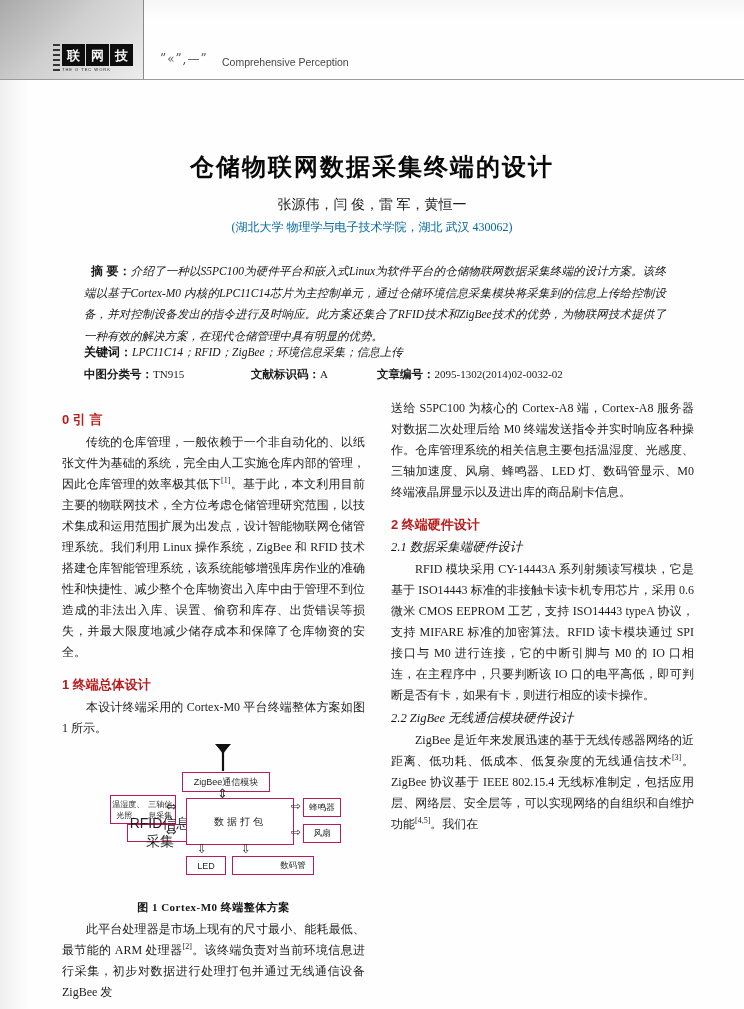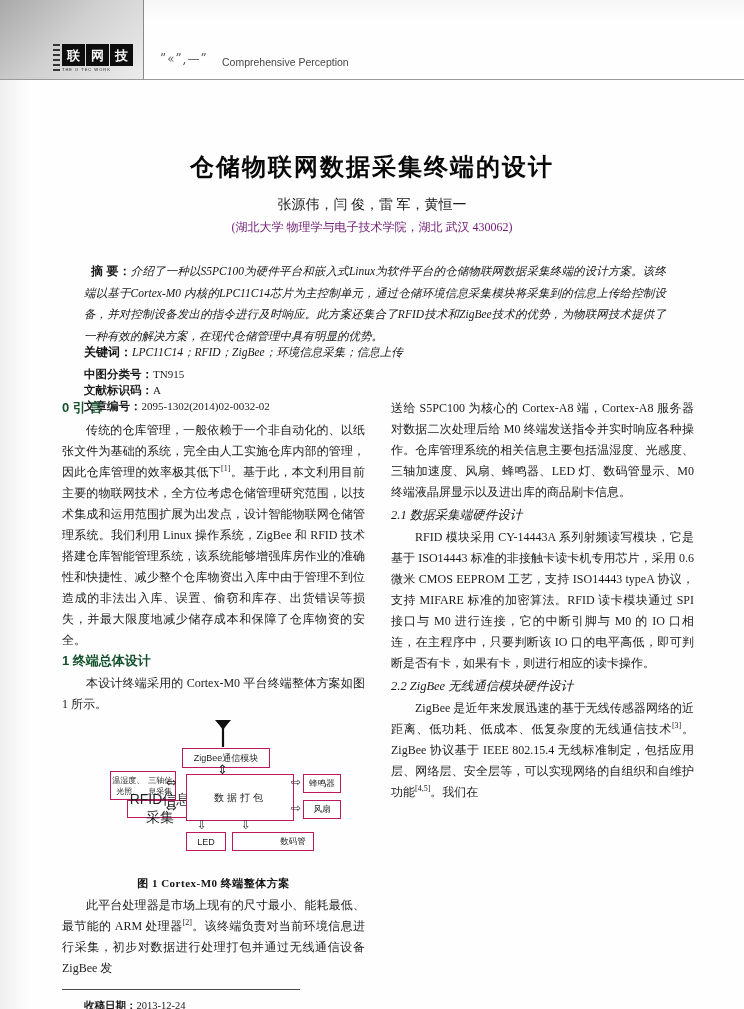--- a/index.html
+++ b/index.html
@@ -26,37 +26,37 @@
   .header-rule{position:absolute;top:79px;left:0;width:744px;height:0;
         border-top:1.5px solid #9b9b9b;}
   .quote{position:absolute;left:160px;top:52px;font:400 12px/14px "DejaVu Serif",serif;
         color:#555;letter-spacing:1px;}
   .tagline{position:absolute;left:222px;top:56px;
         font:400 10.5px/12px "Liberation Sans",sans-serif;color:#474747;}
   
   .title-block{position:absolute;top:152px;left:0;width:744px;text-align:center;}
   .art-title{font:700 24px/30px "Liberation Serif",serif;color:#090909;letter-spacing:2px;margin:0;}
   .art-authors{font:400 14px/18px "Liberation Serif",serif;color:#1a1a1a;margin:14px 0 0;}
-  .art-affil{font:400 12px/15px "Liberation Serif",serif;color:#701a75;margin:6px 0 0;}
+  .art-affil{font:400 12px/15px "Liberation Serif",serif;color:#0369a1;margin:6px 0 0;}
   
   .abstract{position:absolute;top:261px;left:84px;width:582px;
         font:italic 400 11.5px/21.5px "Liberation Serif",serif;color:#161616;
         text-align:justify;text-indent:.6em;margin:0;}
   .abstract .lbl{font:700 12px/21.5px "Liberation Sans",sans-serif;font-style:normal;}
   .keywords{position:absolute;top:343px;left:84px;width:582px;
         font:italic 400 11.5px/18px "Liberation Serif",serif;color:#161616;margin:0;}
   .keywords .lbl{font:700 12px/18px "Liberation Sans",sans-serif;font-style:normal;}
   .meta-line{position:absolute;top:366px;left:84px;width:600px;display:flex;
-        font:400 11px/16px "Liberation Serif",serif;color:#1a1a1a;flex-direction:column;}
+        font:400 11px/16px "Liberation Serif",serif;color:#1a1a1a;}
   .meta-line .lbl{font:700 11.5px/16px "Liberation Sans",sans-serif;}
   .meta-item1{width:167px;} .meta-item2{width:126px;}
   
   .columns{position:absolute;top:398px;left:62px;width:632px;display:flex;gap:26px;}
   .col{width:303px;}
-  .sec{font:700 13px/20px "Liberation Sans",sans-serif;color:#14532d;margin:0 0 2px;}
+  .sec{font:700 13px/20px "Liberation Sans",sans-serif;color:#b91c1c;margin:12px 0 2px;}
   .subsec{font:italic 500 12.5px/19px "Liberation Serif",serif;color:#161616;margin:3px 0 2px;}
   .body-p{font:400 12px/21px "Liberation Serif",serif;text-align:justify;margin:0;color:#1b1b1b;}
   .indent{text-indent:2em;}
   sup.ref{font-size:8px;line-height:0;}
   
   .diag{position:relative;width:303px;height:152px;margin:4px 0 0;}
   .bx{position:absolute;border:1px solid #be185d;background:#fff;display:flex;
       align-items:center;justify-content:center;text-align:center;color:#1f1f1f;
       font-family:"Liberation Sans",sans-serif;}
   .bx-zigbee{left:120px;top:29px;width:86px;height:18px;font-size:9px;}
@@ -158,20 +158,21 @@
 
       <p class="body-p indent"><span>此平台处理器是市场上现有的尺寸最小、能耗最低、最节能的 ARM 处理器</span><sup class="ref">[2]</sup><span>。该终端负责对当前环境信息进行采集，初步对数据进行处理打包并通过无线通信设备 ZigBee 发</span></p>
 
       <div class="received-rule"></div>
       <p class="received"><span class="lbl">收稿日期：</span><span>2013-12-24</span></p>
 
     </div>
 
     <div class="col">
       <p class="body-p">送给 S5PC100 为核心的 Cortex-A8 端，Cortex-A8 服务器对数据二次处理后给 M0 终端发送指令并实时响应各种操作。仓库管理系统的相关信息主要包括温湿度、光感度、三轴加速度、风扇、蜂鸣器、LED 灯、数码管显示、M0 终端液晶屏显示以及进出库的商品刷卡信息。</p>
+      <h3 class="sec">2 终端硬件设计</h3>
       <h4 class="subsec">2.1 数据采集端硬件设计</h4>
       <p class="body-p indent">RFID 模块采用 CY-14443A 系列射频读写模块，它是基于 ISO14443 标准的非接触卡读卡机专用芯片，采用 0.6 微米 CMOS EEPROM 工艺，支持 ISO14443 typeA 协议，支持 MIFARE 标准的加密算法。RFID 读卡模块通过 SPI 接口与 M0 进行连接，它的中断引脚与 M0 的 IO 口相连，在主程序中，只要判断该 IO 口的电平高低，即可判断是否有卡，如果有卡，则进行相应的读卡操作。</p>
       <h4 class="subsec">2.2 ZigBee 无线通信模块硬件设计</h4>
       <p class="body-p indent"><span>ZigBee 是近年来发展迅速的基于无线传感器网络的近距离、低功耗、低成本、低复杂度的无线通信技术</span><sup class="ref">[3]</sup><span>。ZigBee 协议基于 IEEE 802.15.4 无线标准制定，包括应用层、网络层、安全层等，可以实现网络的自组织和自维护功能</span><sup class="ref">[4,5]</sup><span>。我们在</span></p>
     </div>
 
   </div>
 </div>
 
 </body></html>

